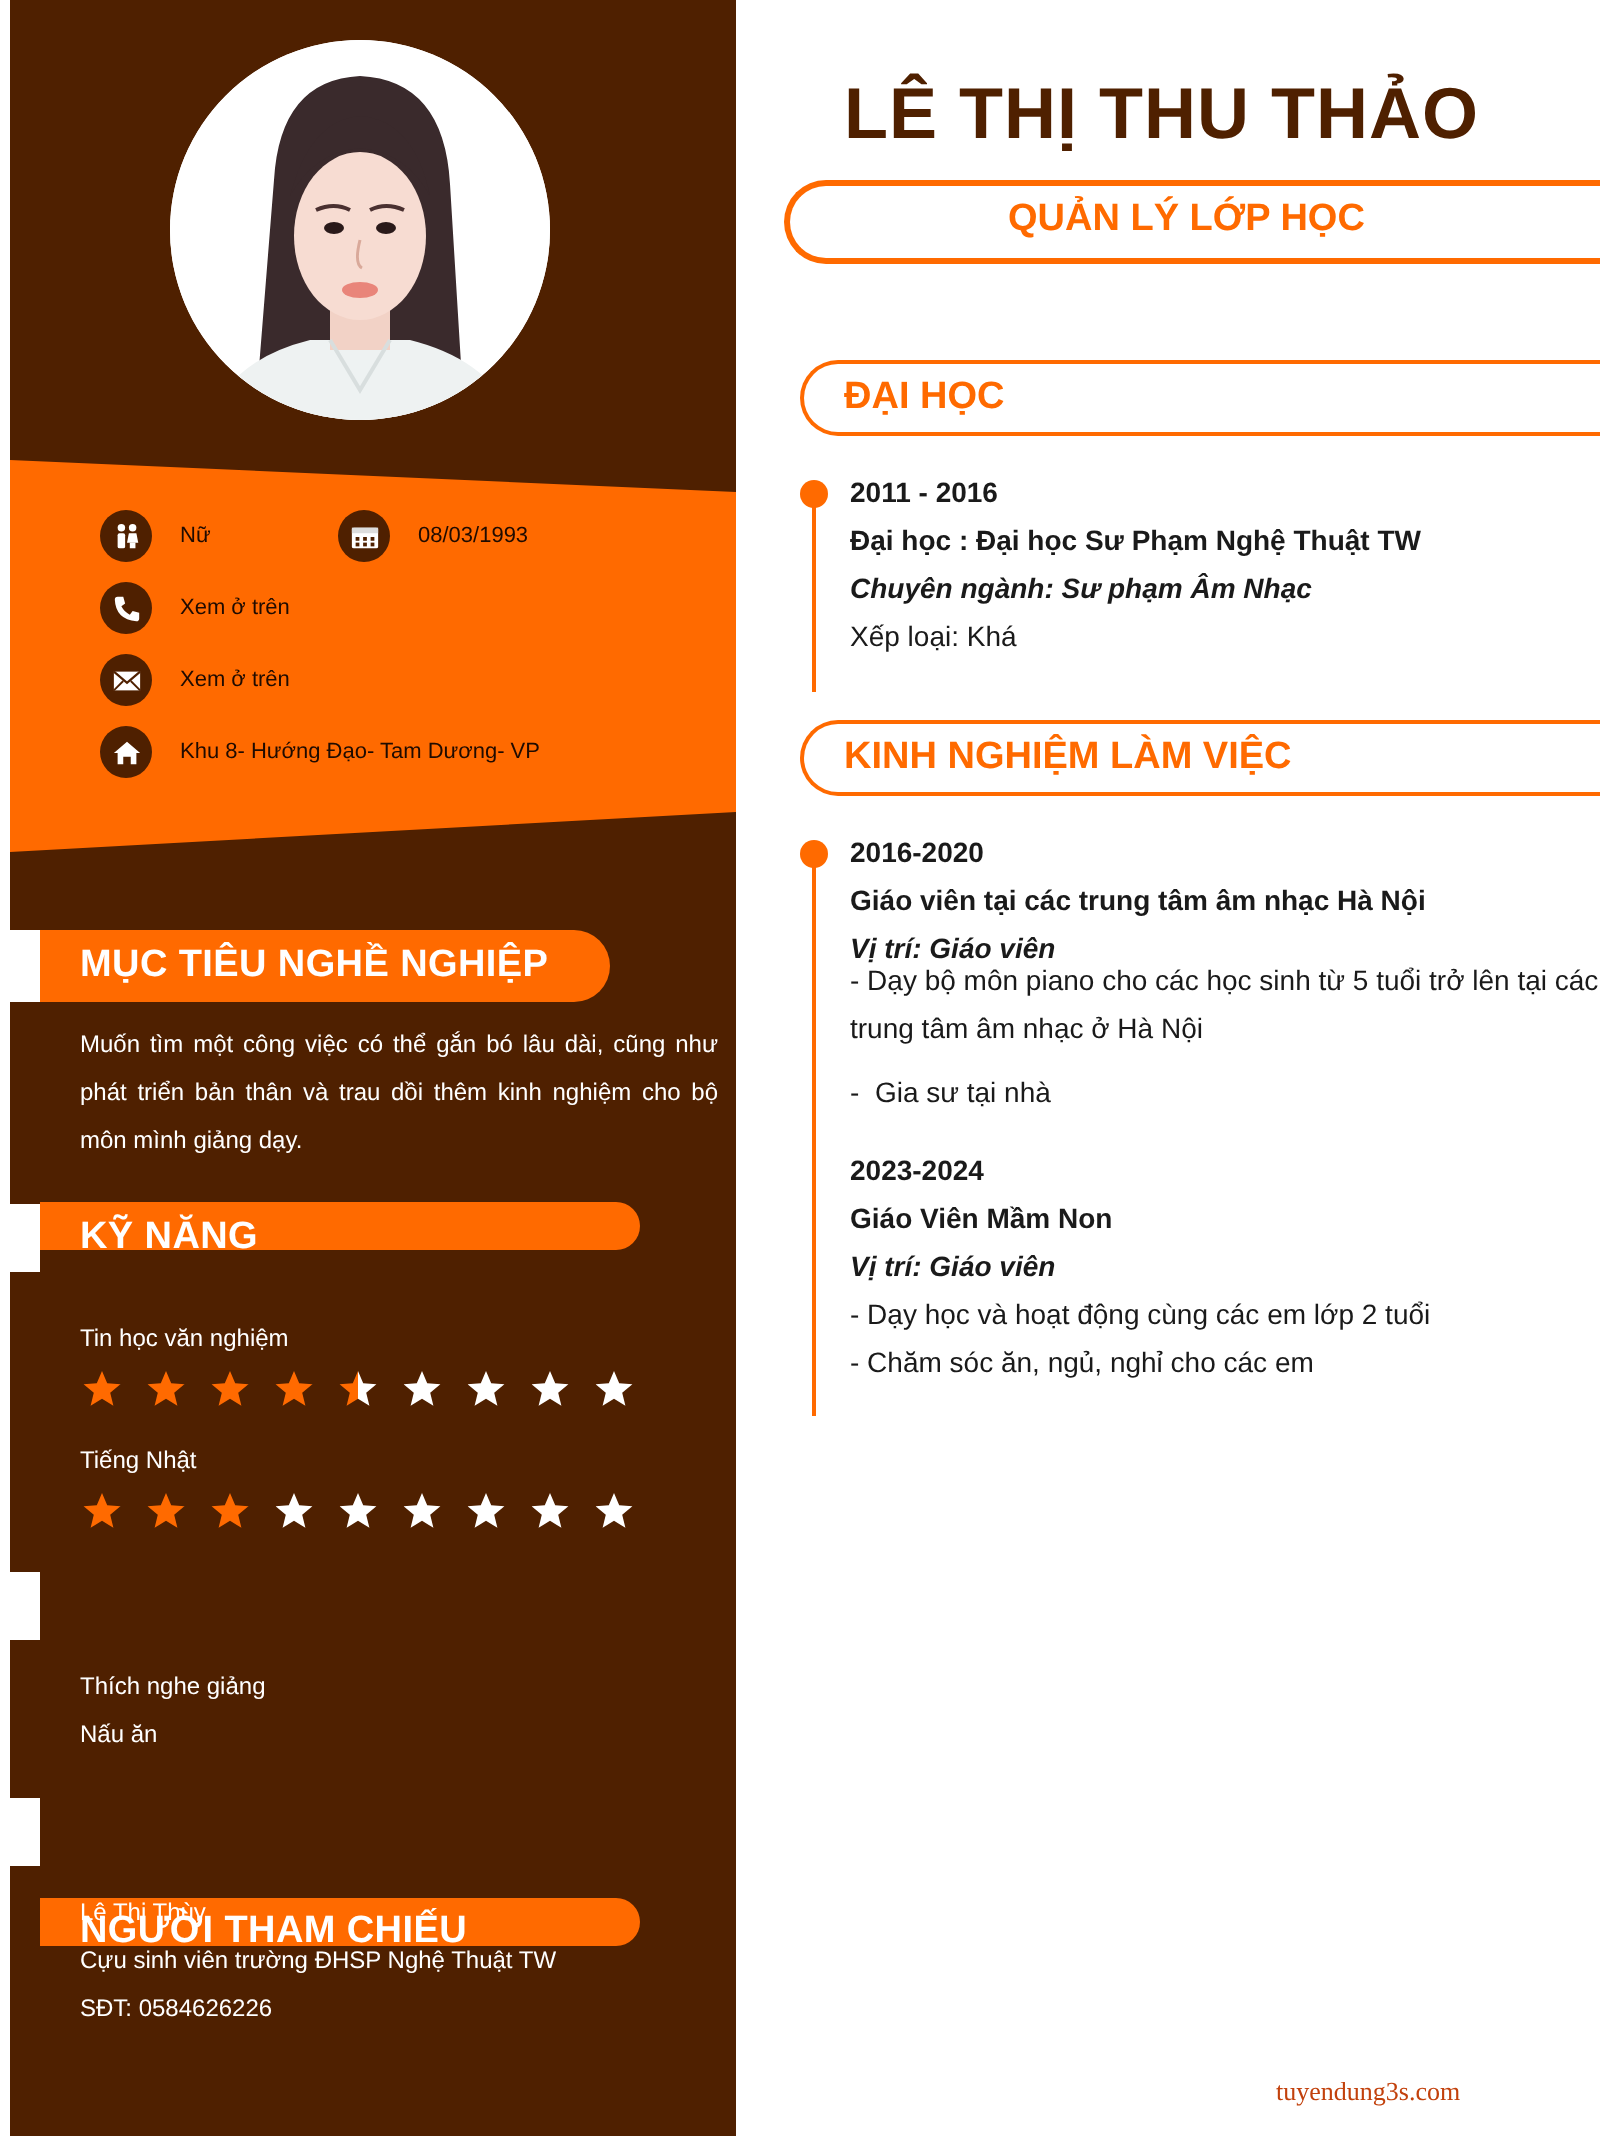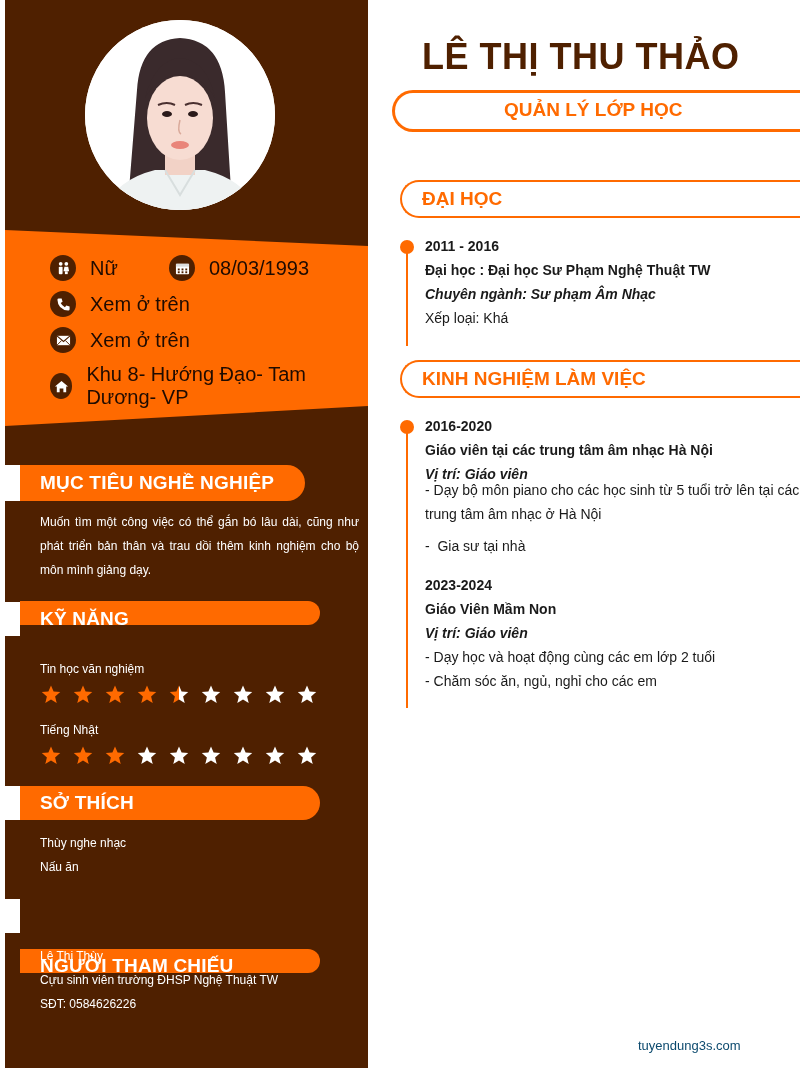--- a/index.html
+++ b/index.html
@@ -6,21 +6,21 @@
   html, body { width: 800px; height: 1068px; background: #ffffff; overflow: hidden; }
   body { position: relative; font-family: "Liberation Sans", "DejaVu Sans", sans-serif; color: #1a1a1a; }
 
   .sidebar { position: absolute; left: 5px; top: 0; width: 363px; height: 1068px; background: #4f2000; }
 
   .avatar { position: absolute; left: 80px; top: 20px; width: 190px; height: 190px; border-radius: 50%; background: #ffffff; overflow: hidden; }
   .avatar svg { display: block; }
 
   .contact-band { position: absolute; left: 0; top: 230px; width: 363px; height: 196px; background: #ff6a00;
     clip-path: polygon(0 0, 100% 16px, 100% 176px, 0 100%); }
-  .contact-row { position: absolute; display: flex; align-items: center; font-size: 20px; color: #1f0b00; }
+  .contact-row { position: absolute; display: flex; align-items: center; font-size: 11px; color: #1f0b00; }
   .c-icon { width: 26px; height: 26px; border-radius: 50%; background: #4f2000; display: flex; align-items: center; justify-content: center; margin-right: 14px; }
   .c-icon svg { width: 15px; height: 15px; }
 
   .sec-head { position: absolute; left: 15px; width: 300px; height: 36px; background: #ff6a00; border-radius: 0 18px 18px 0;
     color: #ffffff; font-weight: bold; font-size: 19px; padding-left: 20px; line-height: 36px; letter-spacing: 0.2px; }
   .white-strip { position: absolute; left: 0; width: 15px; background: #ffffff; }
 
   .side-text { position: absolute; left: 35px; color: #ffffff; font-size: 12px; line-height: 24px; }
   .objective { width: 319px; text-align: justify; }
 
@@ -35,21 +35,21 @@
   .r-head { position: absolute; left: 400px; width: 410px; height: 38px; border: 2px solid #ff6a00; border-right: none; border-radius: 19px 0 0 19px;
     color: #ff6a00; font-weight: bold; font-size: 19px; padding-left: 20px; line-height: 34px; }
 
   .timeline-line { position: absolute; left: 406px; width: 2px; background: #ff6a00; }
   .timeline-dot { position: absolute; left: 400px; width: 14px; height: 14px; border-radius: 50%; background: #ff6a00; }
 
   .r-text { position: absolute; left: 425px; font-size: 14px; line-height: 24px; color: #1a1a1a; width: 380px; }
   .b { font-weight: bold; }
   .bi { font-weight: bold; font-style: italic; }
 
-  .watermark { position: absolute; left: 638px; top: 1038px; font-family: Liberation Sans, sans-serif; font-size: 13px; color: #0c4a6e; }
+  .watermark { position: absolute; left: 638px; top: 1038px; font-family: Liberation Serif, serif; font-size: 13px; color: #c2410c; }
 </style>
 </head>
 <body>
 
 <div class="sidebar">
 
   <div class="avatar">
     <svg width="190" height="190" viewBox="0 0 190 190">
       <rect width="190" height="190" fill="#ffffff"></rect>
 
@@ -343,22 +343,21 @@
               <stop offset="0%" stop-color="#ff6a00"></stop>
               <stop offset="0%" stop-color="#ffffff"></stop>
             </linearGradient>
           </defs>
           <path d="M11 1.5 L13.6 7.6 L20.2 8.1 L15.1 12.4 L16.7 18.9 L11 15.4 L5.3 18.9 L6.9 12.4 L1.8 8.1 L8.4 7.6 Z" fill="url(#g1_8)"></path>
         </svg>
       </span>
     </div>
 
   <div class="white-strip" style="top:786px; height:34px;"></div>
-  <div class="sec-head" style="top:786px; height:34px; line-height:34px;">SỞ THÍCH</div>
-  <div class="side-text" style="top:831px;">Thùy nghe nhạc</div>
+  <div class="side-text" style="top:831px;">Thích nghe giảng</div>
   <div class="side-text" style="top:855px;">Nấu ăn</div>
 
   <div class="white-strip" style="top:899px; height:34px;"></div>
   <div class="sec-head" style="top:949px; height:24px; line-height:34px;">NGƯỜI THAM CHIẾU</div>
   <div class="side-text" style="top:944px;">Lê Thị Thùy</div>
   <div class="side-text" style="top:968px;">Cựu sinh viên trường ĐHSP Nghệ Thuật TW</div>
   <div class="side-text" style="top:992px;">SĐT: 0584626226</div>
 </div>
 
 <div class="name">LÊ THỊ THU THẢO</div>

